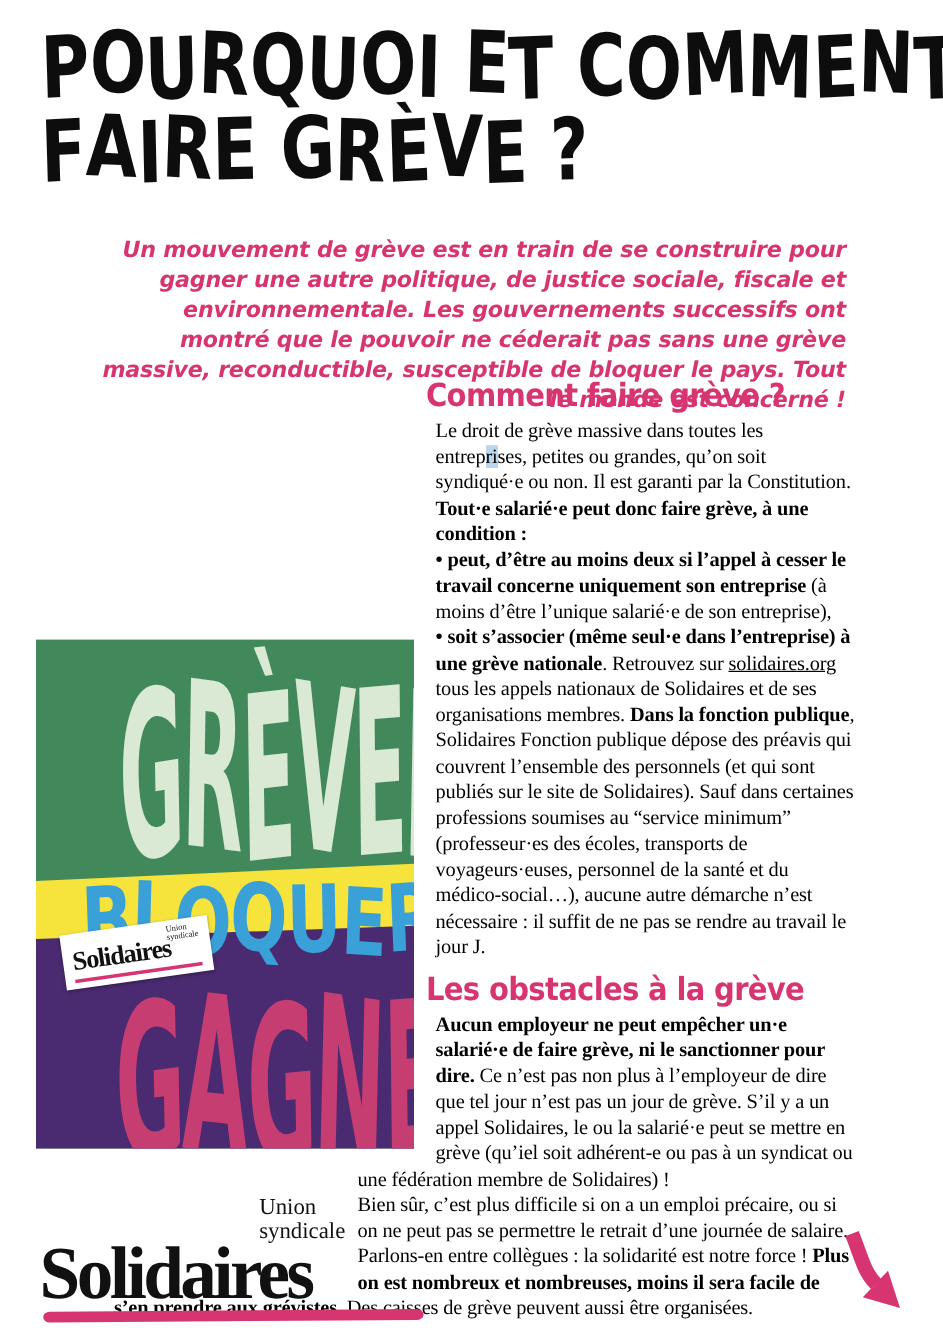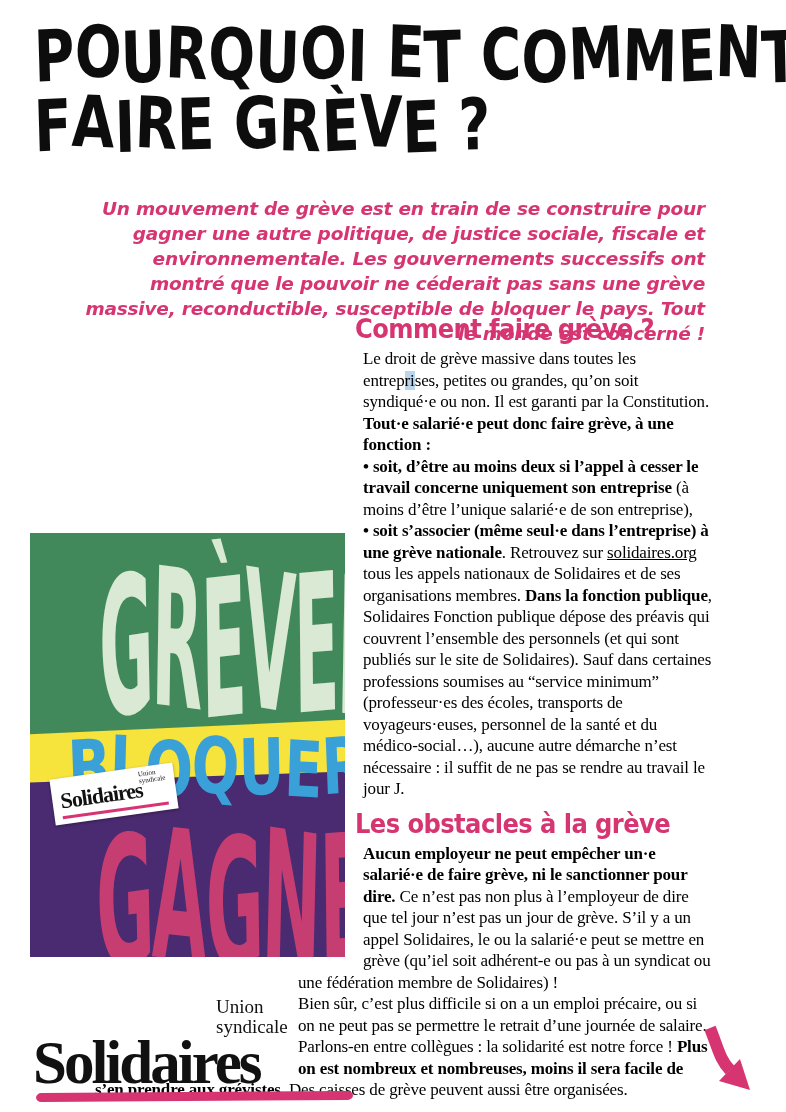--- a/index.html
+++ b/index.html
@@ -80,22 +80,22 @@
     <div class="chaos"><span style="display: inline-block; white-space: pre; transform: rotate(-2.2deg) translateY(1px);">F</span><span style="display: inline-block; white-space: pre; transform: rotate(1.8deg) translateY(-2px);">A</span><span style="display: inline-block; white-space: pre; transform: rotate(-1.6deg) translateY(2px);">I</span><span style="display: inline-block; white-space: pre; transform: rotate(2.4deg) translateY(-1px);">R</span><span style="display: inline-block; white-space: pre; transform: rotate(-1.2deg) translateY(0px);">E</span><span style="display: inline-block; white-space: pre; transform: rotate(2deg) translateY(2px);"> </span><span style="display: inline-block; white-space: pre; transform: rotate(-2.6deg) translateY(-1px);">G</span><span style="display: inline-block; white-space: pre; transform: rotate(1.4deg) translateY(1px);">R</span><span style="display: inline-block; white-space: pre; transform: rotate(-2.2deg) translateY(1px);">È</span><span style="display: inline-block; white-space: pre; transform: rotate(1.8deg) translateY(-2px);">V</span><span style="display: inline-block; white-space: pre; transform: rotate(-1.6deg) translateY(2px);">E</span><span style="display: inline-block; white-space: pre; transform: rotate(2.4deg) translateY(-1px);"> </span><span style="display: inline-block; white-space: pre; transform: rotate(-1.2deg) translateY(0px);">?</span></div>
   </h1>
 
   <p class="intro">Un mouvement de grève est en train de se construire pour gagner une autre politique, de justice sociale, fiscale et environnementale. Les gouvernements successifs ont montré que le pouvoir ne céderait pas sans une grève massive, reconductible, susceptible de bloquer le pays. Tout le monde est concerné !</p>
 
   <div class="flow">
     <div class="spacer-poster" aria-hidden="true"></div>
     <div class="spacer-logo" aria-hidden="true"></div>
 
     <h2 class="h-pink">Comment faire grève ?</h2>
-    <p class="bt"><span>Le droit de grève massive dans toutes les entrep</span><span class="hl">ri</span><span>ses, petites ou grandes, qu’on soit syndiqué·e ou non. Il est garanti par la Constitution. </span><span class="b">Tout·e salarié·e peut donc faire grève, à une fonction :</span></p>
-    <p class="bt"><span class="b">• soit, d’être au moins deux si l’appel à cesser le travail concerne uniquement son entreprise</span><span> (à moins d’être l’unique salarié·e de son entreprise),</span></p>
+    <p class="bt"><span>Le droit de grève massive dans toutes les entrep</span><span class="hl">ri</span><span>ses, petites ou grandes, qu’on soit syndiqué·e ou non. Il est garanti par la Constitution. </span><span class="b">Tout·e salarié·e peut donc faire grève, à une condition :</span></p>
+    <p class="bt"><span class="b">• peut, d’être au moins deux si l’appel à cesser le travail concerne uniquement son entreprise</span><span> (à moins d’être l’unique salarié·e de son entreprise),</span></p>
     <p class="bt"><span class="b">• soit s’associer (même seul·e dans l’entreprise) à une grève nationale</span><span>. Retrouvez sur </span><a href="#" class="u">solidaires.org</a><span> tous les appels nationaux de Solidaires et de ses organisations membres. </span><span class="b">Dans la fonction publique</span><span>, Solidaires Fonction publique dépose des préavis qui couvrent l’ensemble des personnels (et qui sont publiés sur le site de Solidaires). Sauf dans certaines professions soumises au “service minimum”  (professeur·es des écoles, transports de voyageurs·euses, personnel de la santé et du médico-social…), aucune autre démarche n’est nécessaire : il suffit de ne pas se rendre au travail le jour J.</span></p>
 
     <h2 class="h-pink h-obstacles">Les obstacles à la grève</h2>
     <p class="bt"><span class="b">Aucun employeur ne peut empêcher un·e salarié·e de faire grève, ni le sanctionner pour dire.</span><span> Ce n’est pas non plus à l’employeur de dire que tel jour n’est pas un jour de grève. S’il y a un appel Solidaires, le ou la salarié·e peut se mettre en grève (qu’iel soit adhérent-e ou pas à un syndicat ou une fédération membre de Solidaires) !</span></p>
     <p class="bt"><span>Bien sûr, c’est plus difficile si on a un emploi précaire, ou si on ne peut pas se permettre le retrait d’une journée de salaire. Parlons-en entre collègues : la solidarité est notre force ! </span><span class="b">Plus on est nombreux et nombreuses, moins il sera facile de s’en prendre aux grévistes.</span><span> Des caisses de grève peuvent aussi être organisées.</span></p>
   </div>
 
   <div class="poster">
     <div class="band band-yellow"></div>
     <div class="band band-purple"></div>

